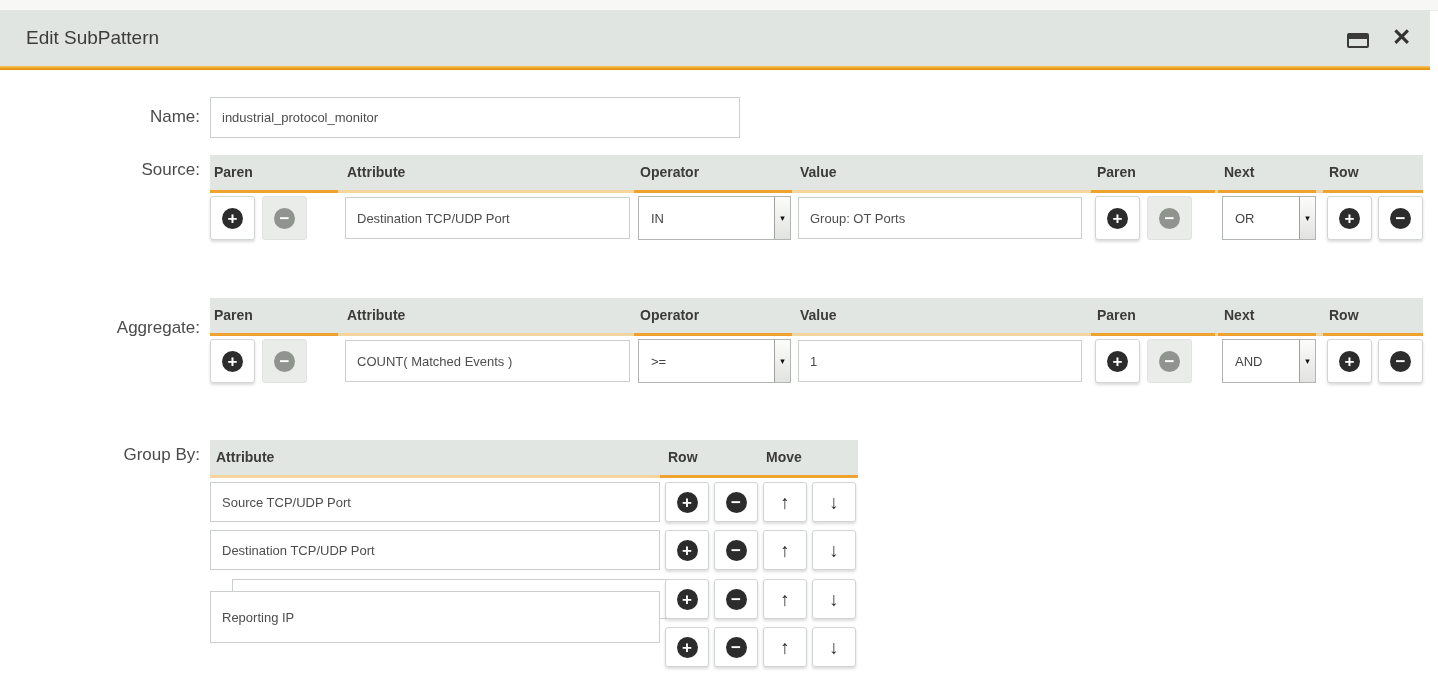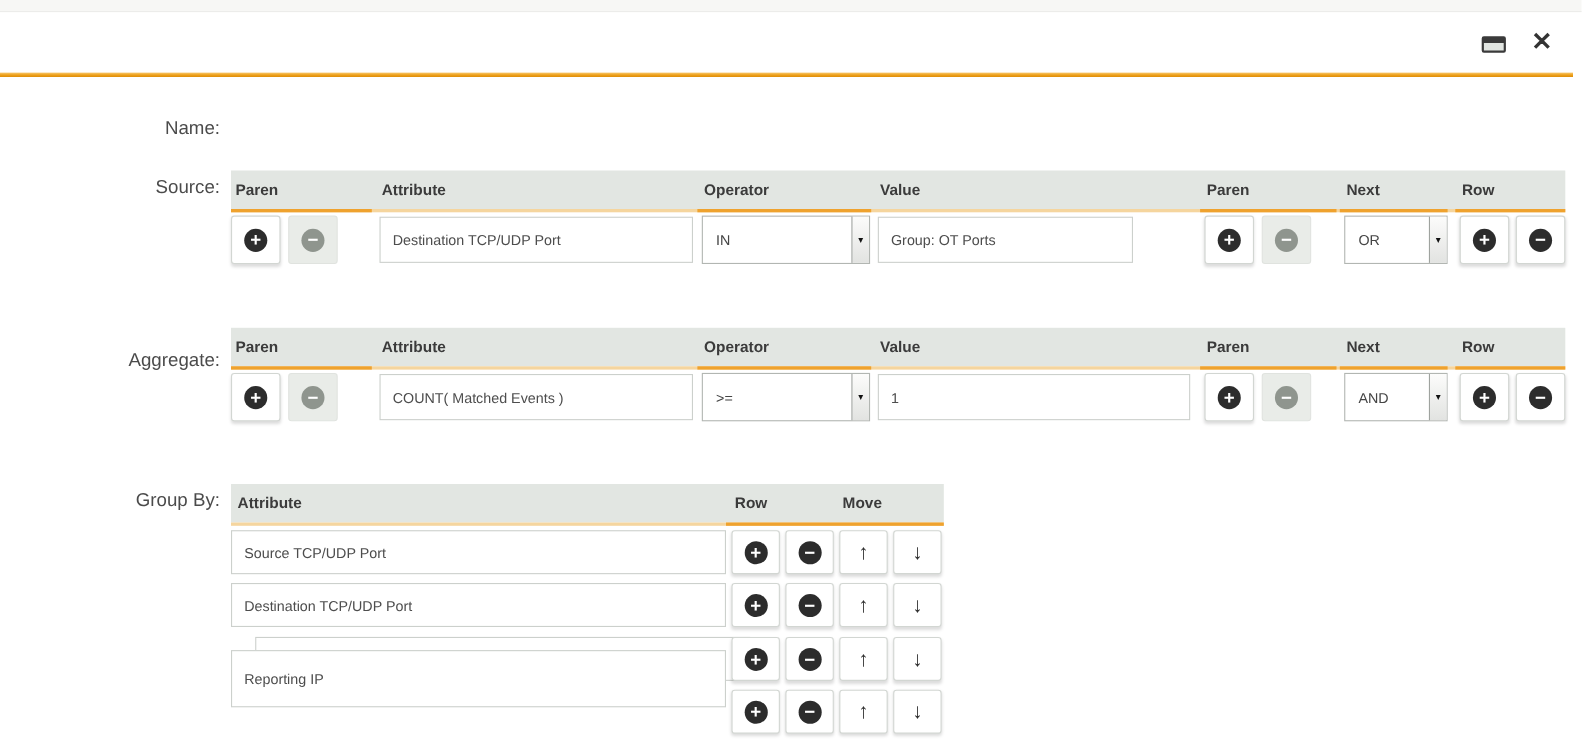--- a/index.html
+++ b/index.html
@@ -37,31 +37,35 @@
   .sel-arrow{width:15px;border-left:1px solid #9fa39f;background:linear-gradient(180deg,#fcfcfb,#e2e3e1);
              display:flex;align-items:center;justify-content:center;font-size:9px;color:#111;}
 </style>
 </head>
 <body>
 
 <div class="screen">
 
   <div class="topstrip"></div>
 
+  <div class="titlebar">
+    <span class="title">Edit SubPattern</span>
+  </div>
   <div class="maxbtn">
     <span class="maxicon"></span>
   </div>
   <span class="closebtn">✕</span>
   <div class="titlerule"></div>
 
   <div class="lbl" style="top:109px">Name:</div>
   <div class="lbl" style="top:162px">Source:</div>
   <div class="lbl" style="top:320px">Aggregate:</div>
   <div class="lbl" style="top:447px">Group By:</div>
 
+  <input class="input" style="left: 210px; top: 97px; width: 530px; height: 41px;" value="industrial_protocol_monitor">
 
   <div>
     <div class="hbar" style="left:210px;top:155px;width:1213px">
       <span class="hlabel" style="left:4px">Paren</span>
       <span class="hlabel" style="left:137px">Attribute</span>
       <span class="hlabel" style="left:430px">Operator</span>
       <span class="hlabel" style="left:590px">Value</span>
       <span class="hlabel" style="left:887px">Paren</span>
       <span class="hlabel" style="left:1014px">Next</span>
       <span class="hlabel" style="left:1119px">Row</span>
@@ -77,21 +81,21 @@
       <span class="ci">+</span>
     </div>
     <div class="btn dis" style="left:262px;top:196px">
       <span class="ci">−</span>
     </div>
     <input class="input" style="left: 345px; top: 197px; width: 285px; height: 42px;" value="Destination TCP/UDP Port">
     <div class="select" style="left:638px;top:196px;width:153px;height:44px">
       <span class="sel-val">IN</span>
       <span class="sel-arrow">▾</span>
     </div>
-    <input class="input" style="left: 798px; top: 197px; width: 232px; height: 42px;" value="Group: OT Ports">
+    <input class="input" style="left: 798px; top: 197px; width: 284px; height: 42px;" value="Group: OT Ports">
     <div class="btn" style="left:1095px;top:196px">
       <span class="ci">+</span>
     </div>
     <div class="btn dis" style="left:1147px;top:196px">
       <span class="ci">−</span>
     </div>
     <div class="select" style="left:1222px;top:196px;width:94px;height:44px">
       <span class="sel-val">OR</span>
       <span class="sel-arrow">▾</span>
     </div>

